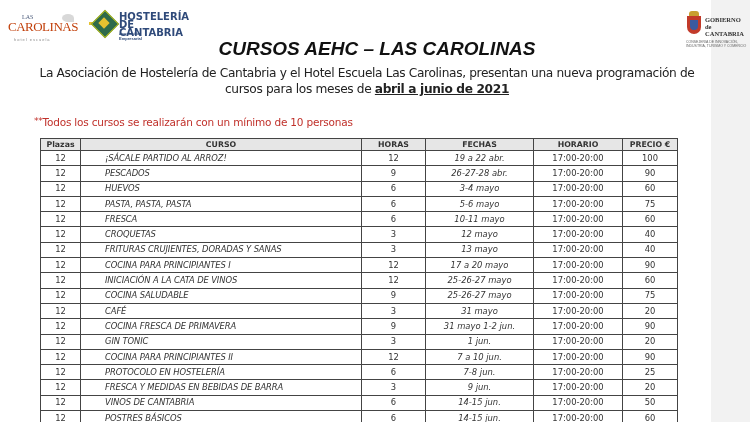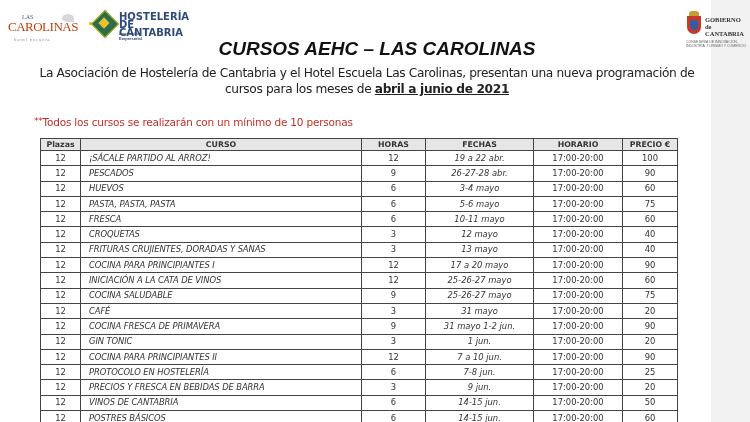--- a/index.html
+++ b/index.html
@@ -97,21 +97,21 @@
     }
     table.courses th, table.courses td {
       border: 1px solid #444; height: 14.3px; padding: 0; line-height: 13px;
       white-space: nowrap; overflow: hidden;
     }
     table.courses th {
       background: #e6e6e6; font-weight: bold; font-size: 7.8px; text-align: center; color: #333;
       height: 11px; line-height: 10px; margin-top: 12px;
     }
     table.courses td { text-align: center; }
-    table.courses td.curso { text-align: left; padding-left: 8px; font-style: italic; letter-spacing: -0.1px; }
+    table.courses td.curso { text-align: left; padding-left: 24px; font-style: italic; letter-spacing: -0.1px; }
     table.courses td.fecha { font-style: italic; }
     col.c-plazas { width: 40px; }
     col.c-curso { width: 281px; }
     col.c-horas { width: 64px; }
     col.c-fechas { width: 108px; }
     col.c-horario { width: 89px; }
     col.c-precio { width: 55px; }
   </style>
 </head>
 <body>
@@ -293,21 +293,21 @@
       <tr>
         <td>12</td>
         <td class="curso">PROTOCOLO EN HOSTELERÍA</td>
         <td>6</td>
         <td class="fecha">7-8 jun.</td>
         <td>17:00-20:00</td>
         <td>25</td>
       </tr>
       <tr>
         <td>12</td>
-        <td class="curso">PRECIOS Y FRESCA EN BEBIDAS DE BARRA</td>
+        <td class="curso">FRESCA Y MEDIDAS EN BEBIDAS DE BARRA</td>
         <td>3</td>
         <td class="fecha">9 jun.</td>
         <td>17:00-20:00</td>
         <td>20</td>
       </tr>
       <tr>
         <td>12</td>
         <td class="curso">VINOS DE CANTABRIA</td>
         <td>6</td>
         <td class="fecha">14-15 jun.</td>

